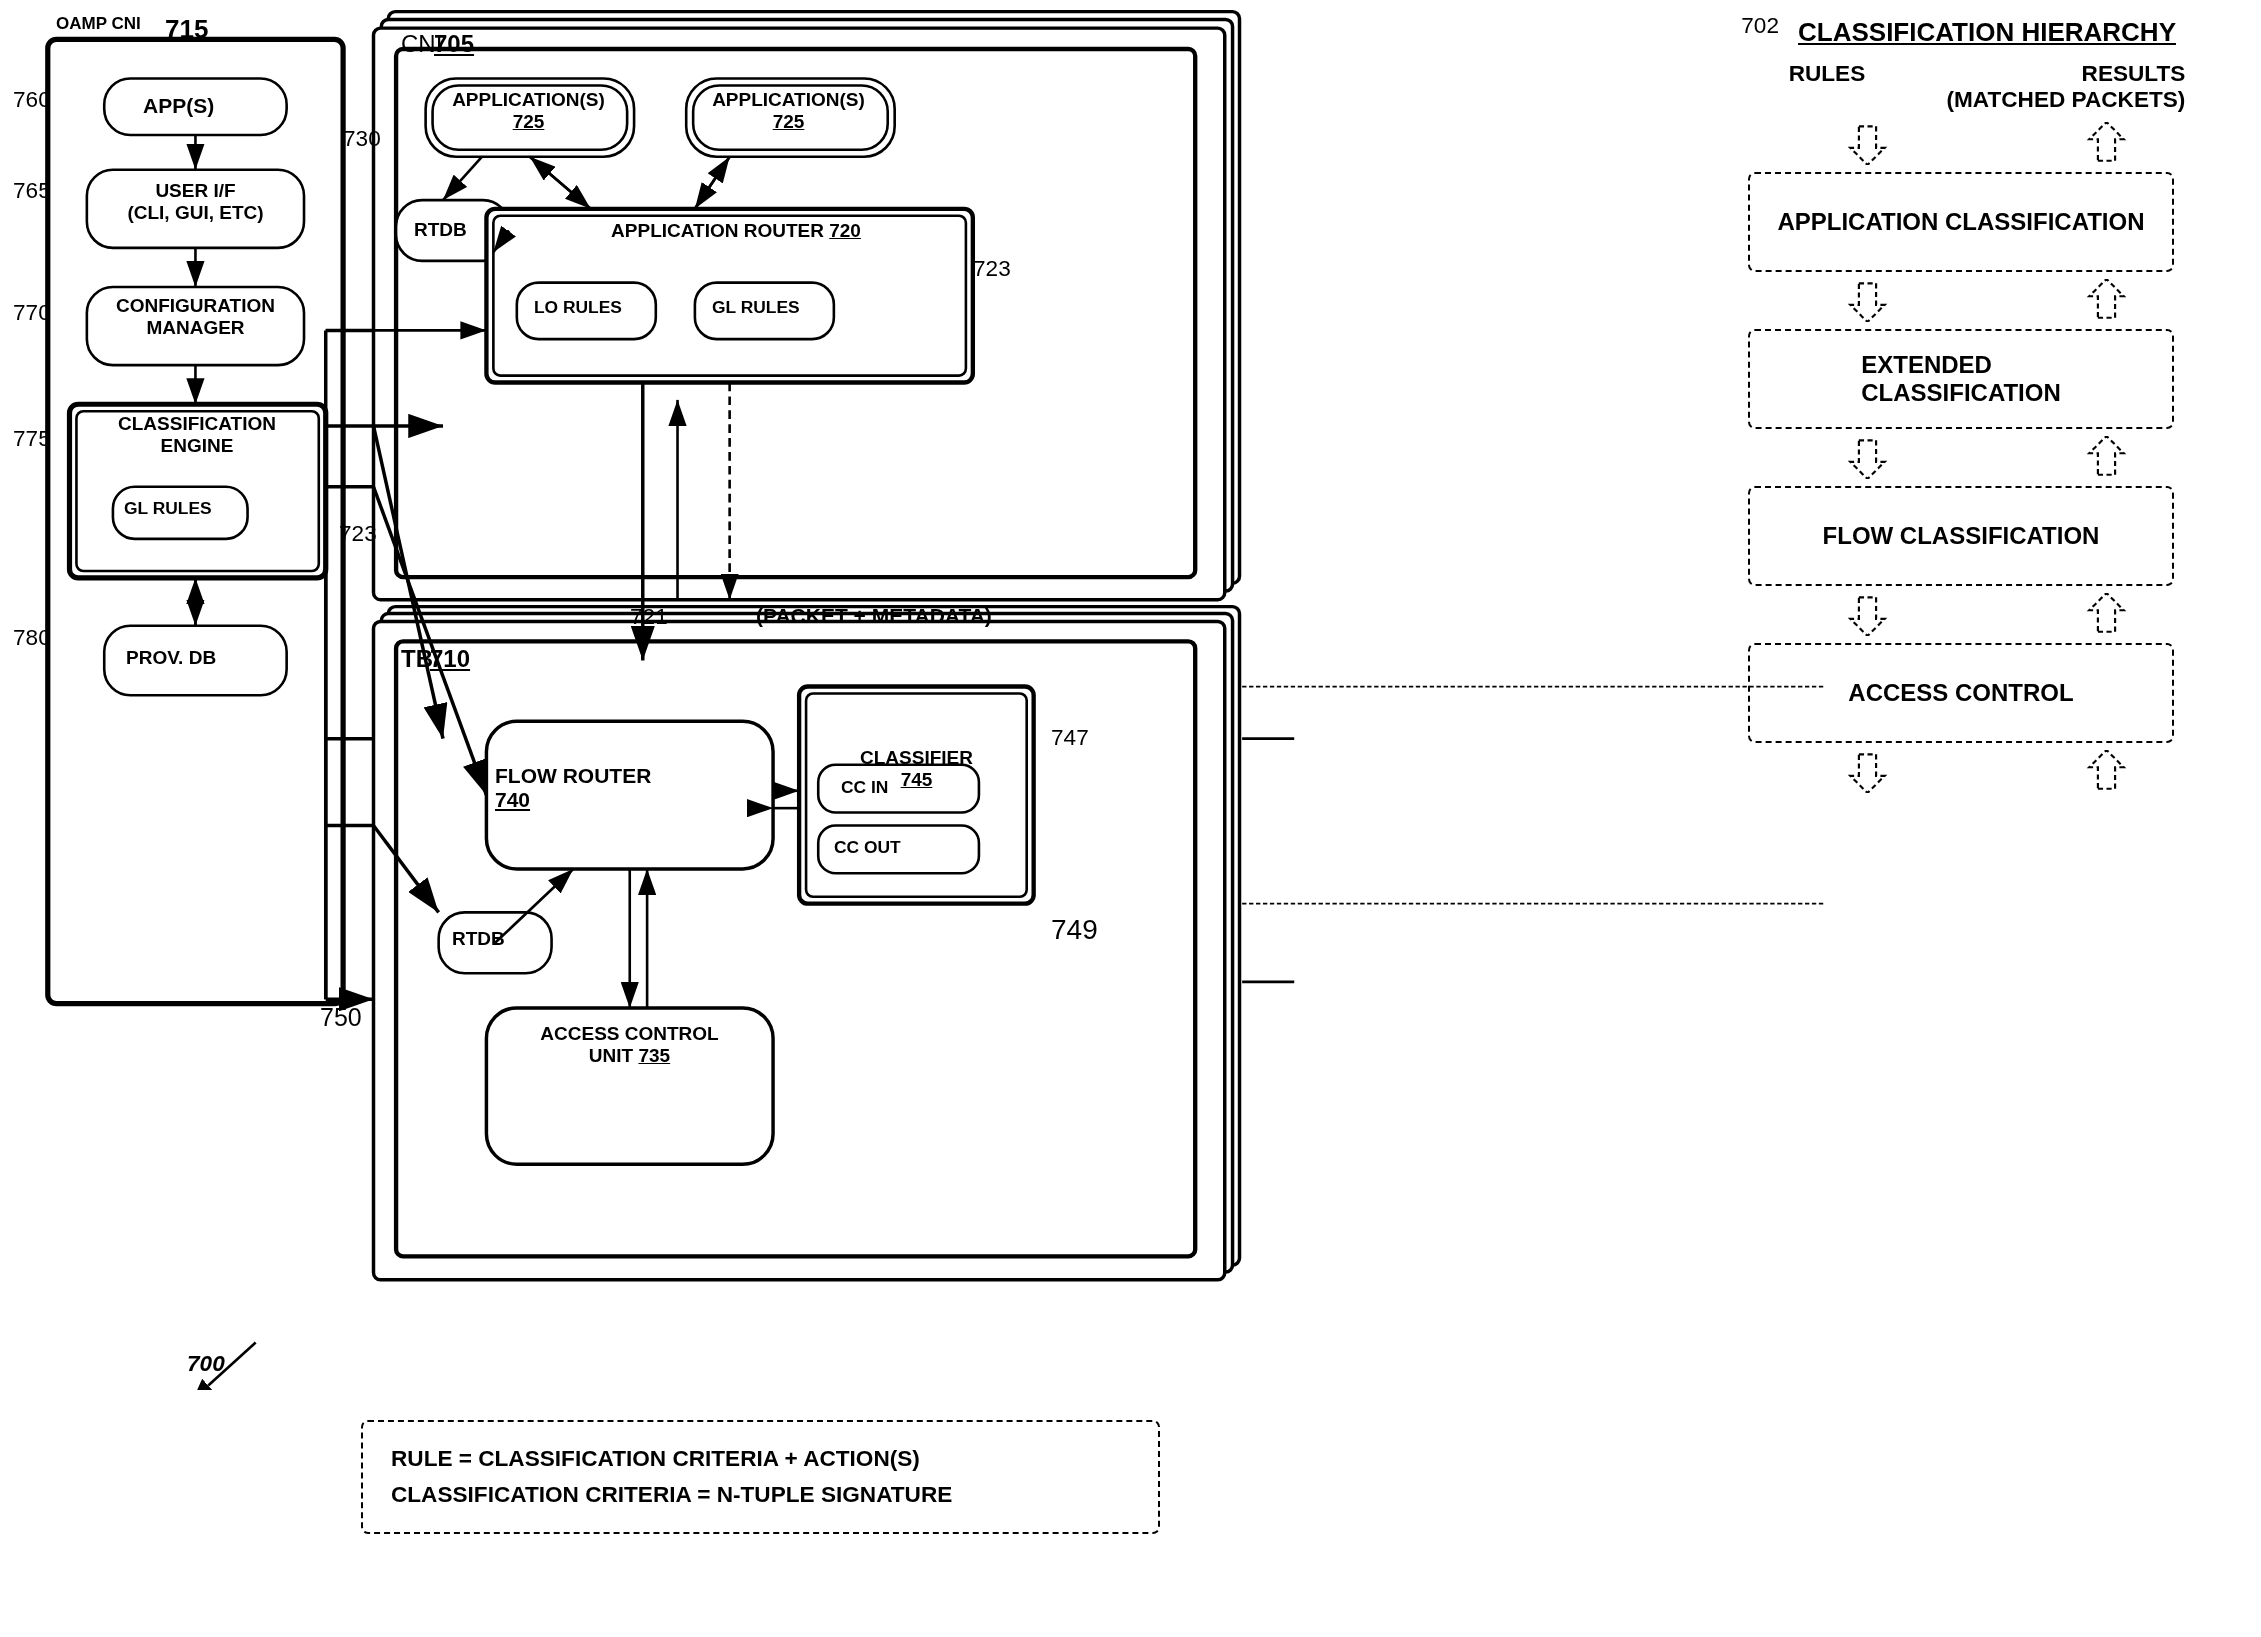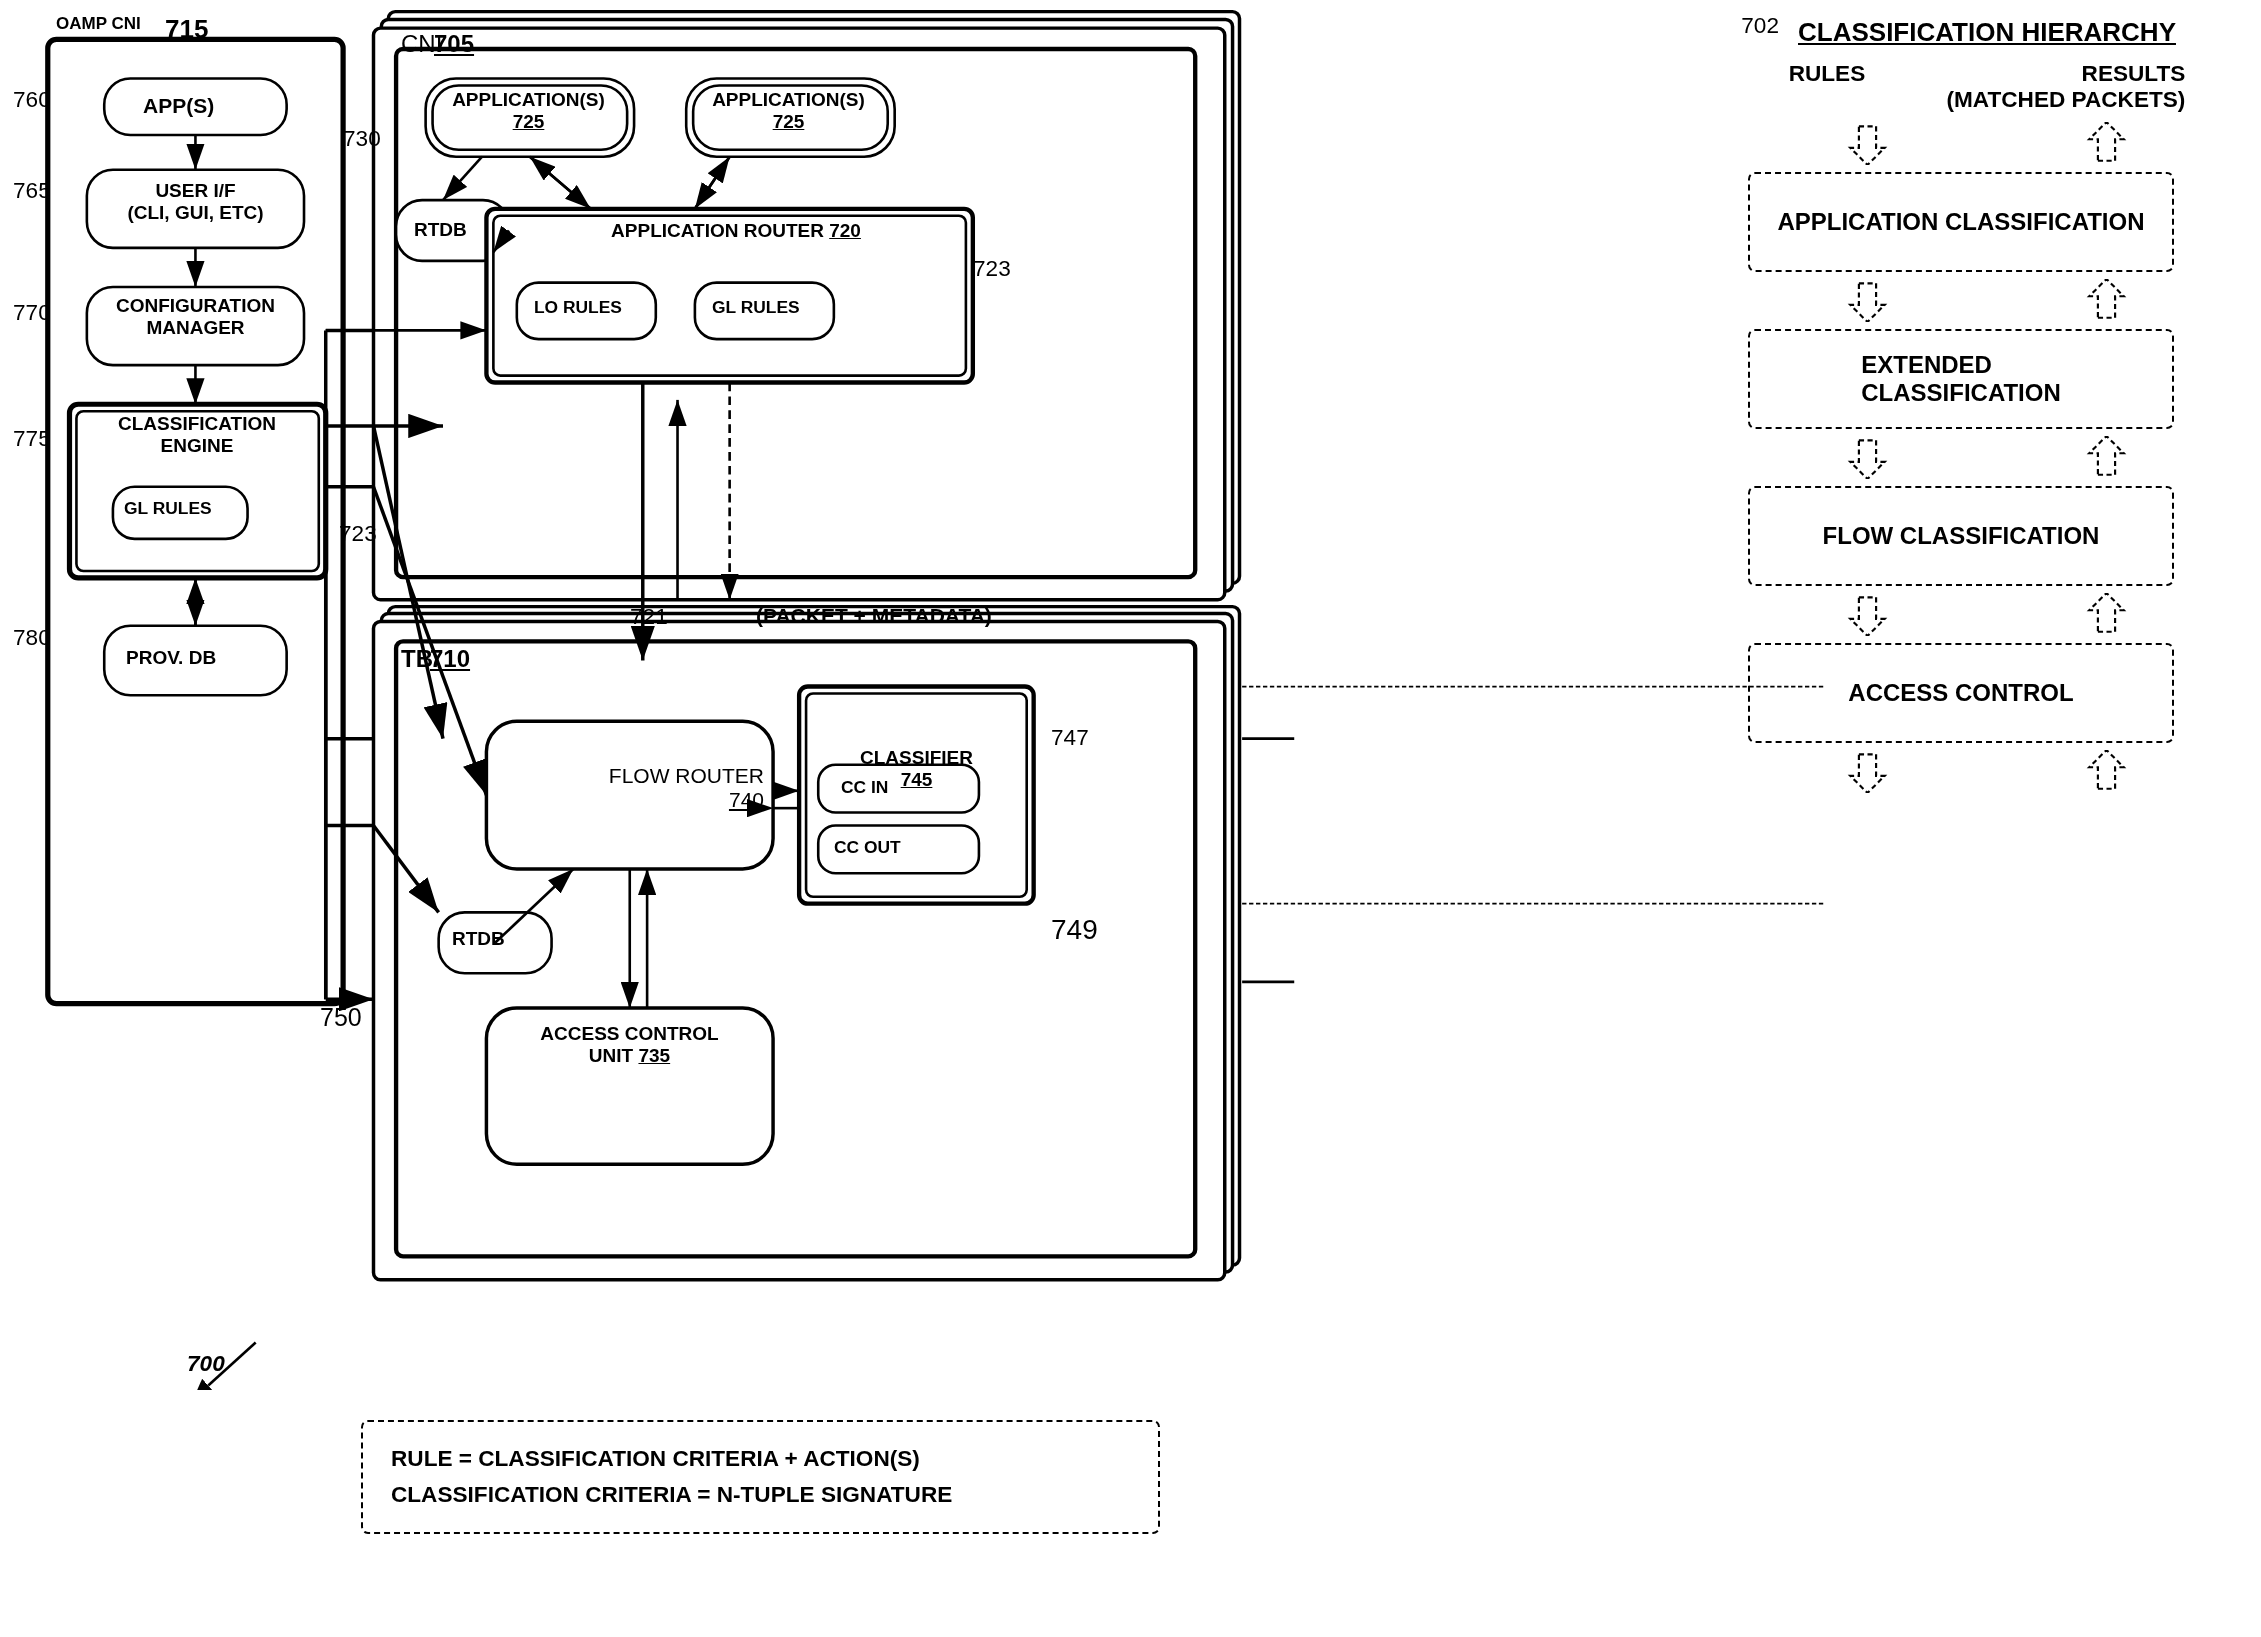--- a/index.html
+++ b/index.html
@@ -214,21 +214,21 @@
 
   <div style="position:absolute; left:973px; top:256px; font-size:22.6px;">723</div>
 
   <div style="position:absolute; left:630px; top:604px; font-size:22.6px;">721</div>
 
   <div style="position:absolute; left:756px; top:604px; font-size:21px; font-weight:bold;">(PACKET + METADATA)</div>
 
   <div style="position:absolute; left:401px; top:645px; font-size:24px; font-weight:bold;">TB</div>
   <div style="position:absolute; left:430px; top:645px; font-size:24px; font-weight:bold; text-decoration:underline;">710</div>
 
-  <div style="position:absolute; left:495px; top:764px; font-size:21px; font-weight:normal; text-align:right; width:269px;">FLOW ROUTER<br><span style="text-decoration:underline;">740</span></div>
+  <div style="position:absolute; left:495px; top:764px; font-size:21px; font-weight:bold; text-align:left; width:269px;">FLOW ROUTER<br><span style="text-decoration:underline;">740</span></div>
 
   <div style="position:absolute; left:806px; top:699px; font-size:19px; font-weight:bold; text-align:center; width:221px;margin-top:48px;">CLASSIFIER<br><span style="text-decoration:underline;">745</span></div>
 
   <div style="position:absolute; left:841px; top:777px; font-size:17.4px; font-weight:bold;">CC IN</div>
 
   <div style="position:absolute; left:834px; top:837px; font-size:17.4px; font-weight:bold;">CC OUT</div>
 
   <div style="position:absolute; left:1051px; top:725px; font-size:22.6px;">747</div>
 
   <div style="position:absolute; left:1051px; top:914px; font-size:28px;">749</div>

